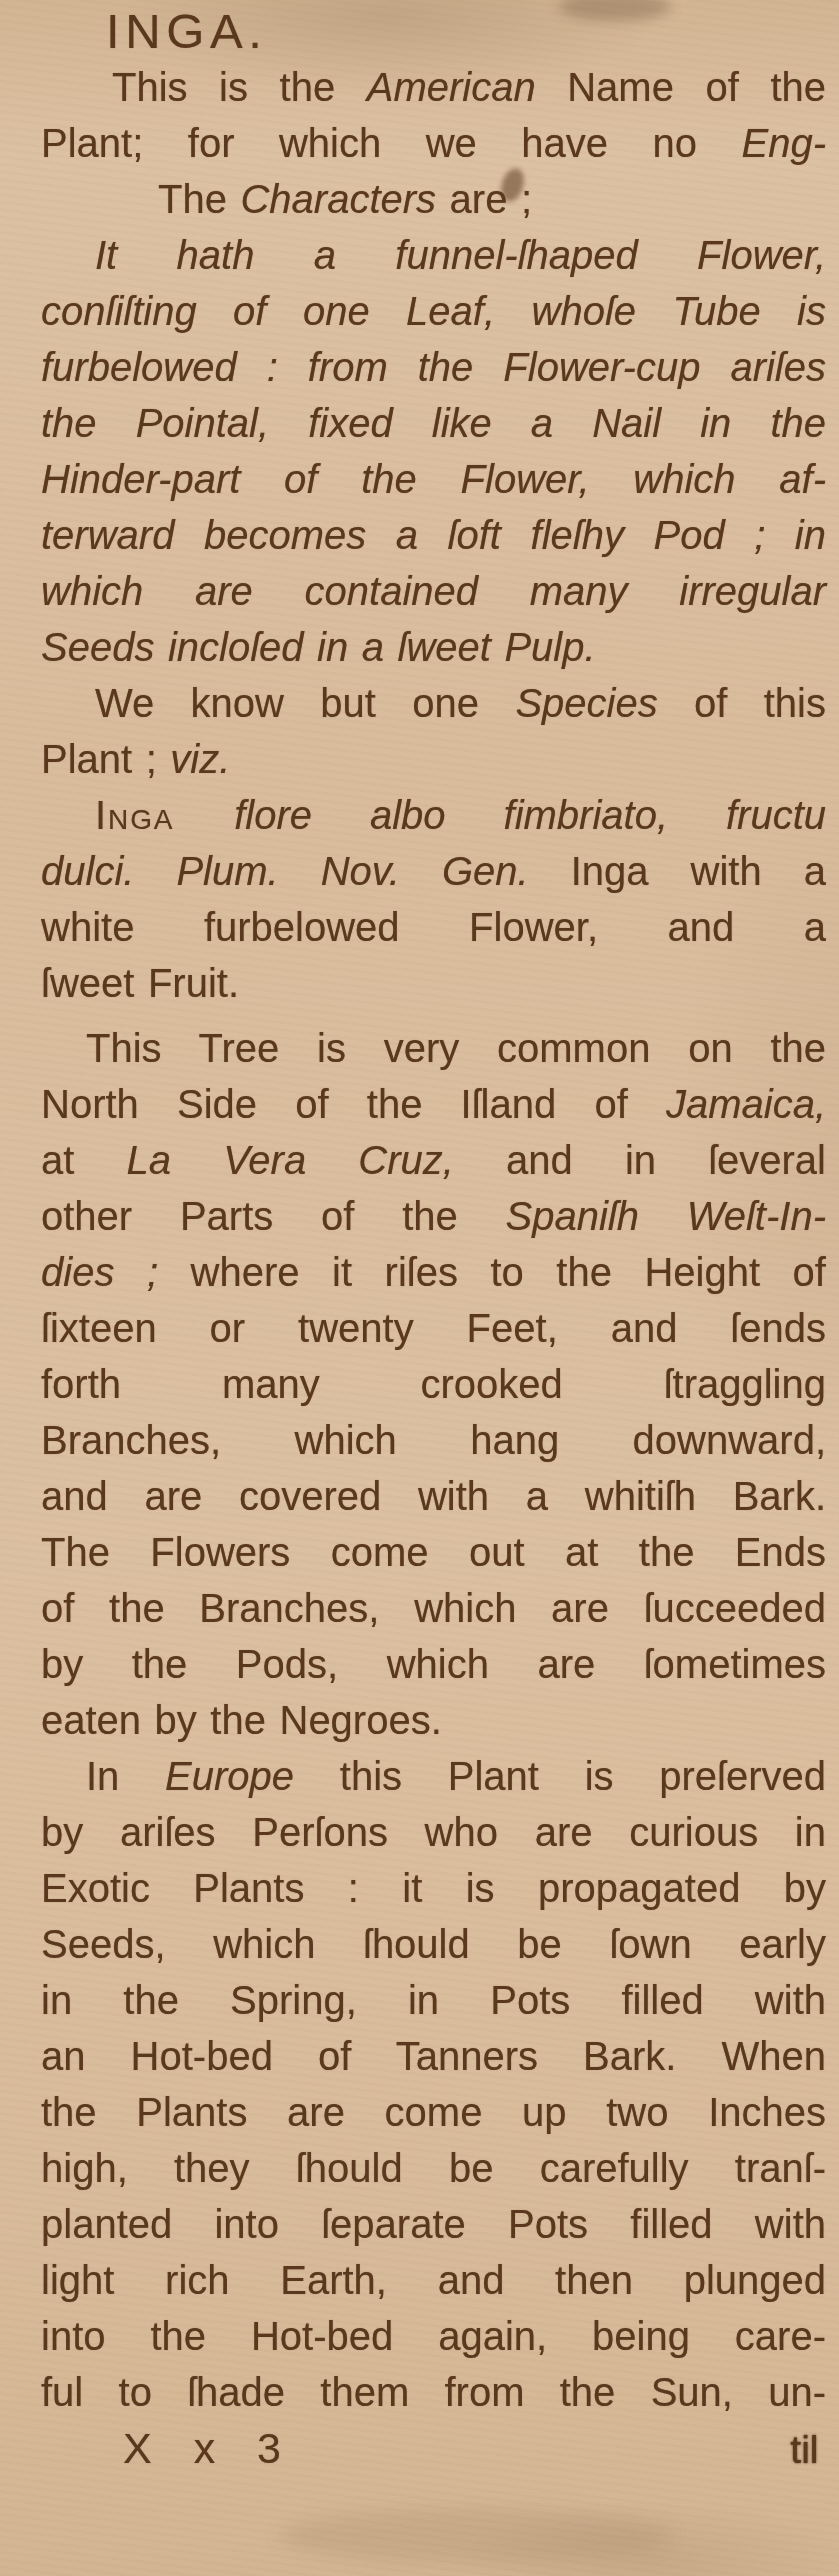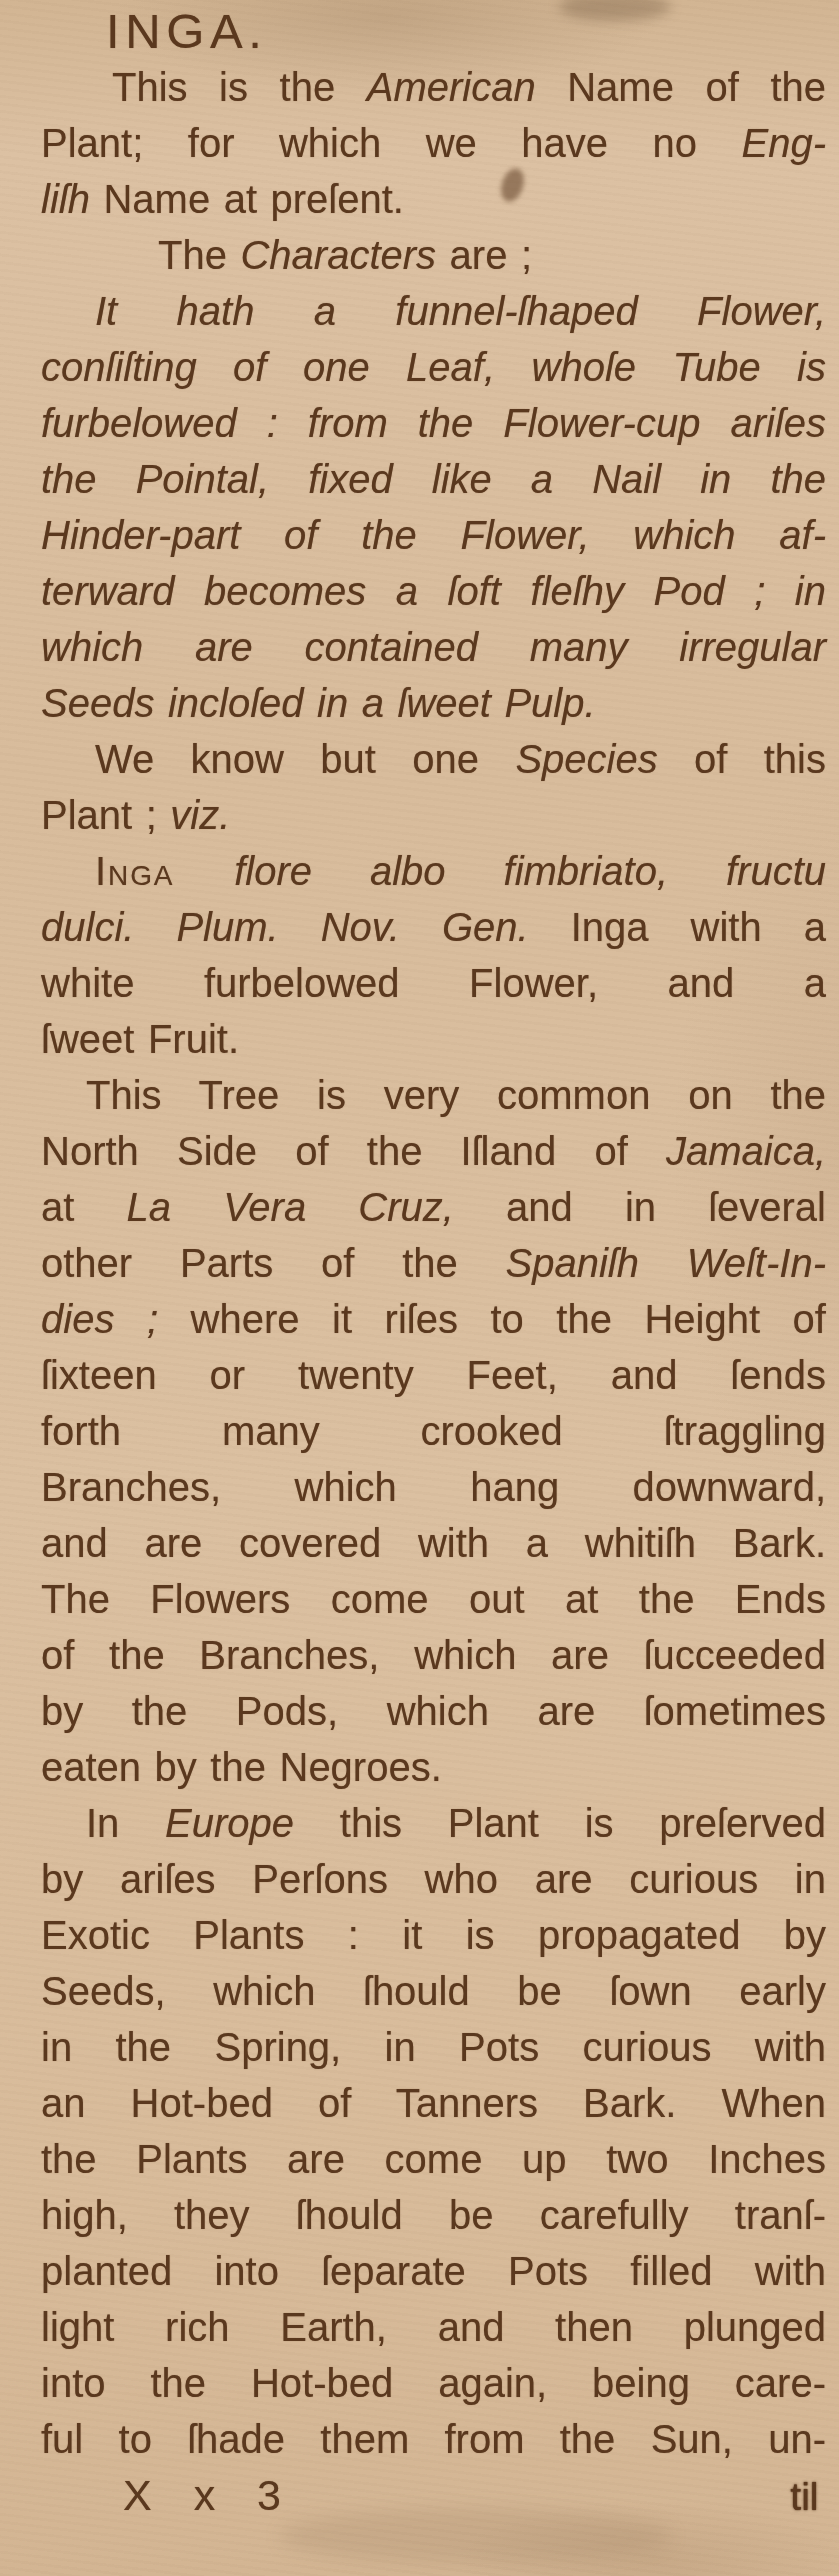--- a/index.html
+++ b/index.html
@@ -63,54 +63,53 @@
   <div class="blot blot-1"></div>
   <div class="blot blot-2"></div>
   <div class="blot blot-3"></div>
 
   <div class="text-block">
     <div class="line title">INGA.</div>
 
     <div id="body-lines">
         <div class="line" style="text-indent: 71px;"><span class="r">This is the </span><span class="i">American </span><span class="r">Name of the</span></div>
         <div class="line"><span class="r">Plant; for which we have no </span><span class="i">Eng-</span></div>
-        <div class="line last"><span class="i">liſh </span><span class="r">Name at preſent.</span></div>
         <div class="line last" style="text-indent: 117px;"><span class="r">The </span><span class="i">Characters </span><span class="r">are ;</span></div>
         <div class="line" style="text-indent: 54px;"><span class="i">It hath a funnel-ſhaped Flower,</span></div>
         <div class="line"><span class="i">conſiſting of one Leaf, whoſe Tube is</span></div>
         <div class="line"><span class="i">furbelowed : from the Flower-cup ariſes</span></div>
         <div class="line"><span class="i">the Pointal, fixed like a Nail in the</span></div>
         <div class="line"><span class="i">Hinder-part of the Flower, which af-</span></div>
         <div class="line"><span class="i">terward becomes a ſoft fleſhy Pod ; in</span></div>
         <div class="line"><span class="i">which are contained many irregular</span></div>
         <div class="line last"><span class="i">Seeds incloſed in a ſweet Pulp.</span></div>
         <div class="line" style="text-indent: 54px;"><span class="r">We know but one </span><span class="i">Species </span><span class="r">of this</span></div>
         <div class="line last"><span class="r">Plant ; </span><span class="i">viz.</span></div>
         <div class="line" style="text-indent: 54px;"><span class="sc">Inga </span><span class="i">flore albo fimbriato, fructu</span></div>
         <div class="line"><span class="i">dulci. Plum. Nov. Gen. </span><span class="r">Inga with a</span></div>
         <div class="line"><span class="r">white furbelowed Flower, and a</span></div>
         <div class="line last"><span class="r">ſweet Fruit.</span></div>
-        <div class="line" style="text-indent: 45px;"><span class="r">This Tree is very common on the</span></div>
+        <div class="line" style="text-indent: 45px; margin-top: 9px;"><span class="r">This Tree is very common on the</span></div>
         <div class="line"><span class="r">North Side of the Iſland of </span><span class="i">Jamaica,</span></div>
         <div class="line"><span class="r">at </span><span class="i">La Vera Cruz, </span><span class="r">and in ſeveral</span></div>
         <div class="line"><span class="r">other Parts of the </span><span class="i">Spaniſh Weſt-In-</span></div>
         <div class="line"><span class="i">dies ; </span><span class="r">where it riſes to the Height of</span></div>
         <div class="line"><span class="r">ſixteen or twenty Feet, and ſends</span></div>
         <div class="line"><span class="r">forth many crooked ſtraggling</span></div>
         <div class="line"><span class="r">Branches, which hang downward,</span></div>
         <div class="line"><span class="r">and are covered with a whitiſh Bark.</span></div>
         <div class="line"><span class="r">The Flowers come out at the Ends</span></div>
         <div class="line"><span class="r">of the Branches, which are ſucceeded</span></div>
         <div class="line"><span class="r">by the Pods, which are ſometimes</span></div>
         <div class="line last"><span class="r">eaten by the Negroes.</span></div>
         <div class="line" style="text-indent: 45px;"><span class="r">In </span><span class="i">Europe </span><span class="r">this Plant is preſerved</span></div>
         <div class="line"><span class="r">by ariſes Perſons who are curious in</span></div>
         <div class="line"><span class="r">Exotic Plants : it is propagated by</span></div>
         <div class="line"><span class="r">Seeds, which ſhould be ſown early</span></div>
-        <div class="line"><span class="r">in the Spring, in Pots curious with</span></div>
+        <div class="line"><span class="r">in the Spring, in Pots filled with</span></div>
         <div class="line"><span class="r">an Hot-bed of Tanners Bark. When</span></div>
         <div class="line"><span class="r">the Plants are come up two Inches</span></div>
         <div class="line"><span class="r">high, they ſhould be carefully tranſ-</span></div>
         <div class="line"><span class="r">planted into ſeparate Pots filled with</span></div>
         <div class="line"><span class="r">light rich Earth, and then plunged</span></div>
         <div class="line"><span class="r">into the Hot-bed again, being care-</span></div>
         <div class="line"><span class="r">ful to ſhade them from the Sun, un-</span></div>
       </div>
     <div class="sig-line">
       <span class="sig-mark">X x 3</span>

